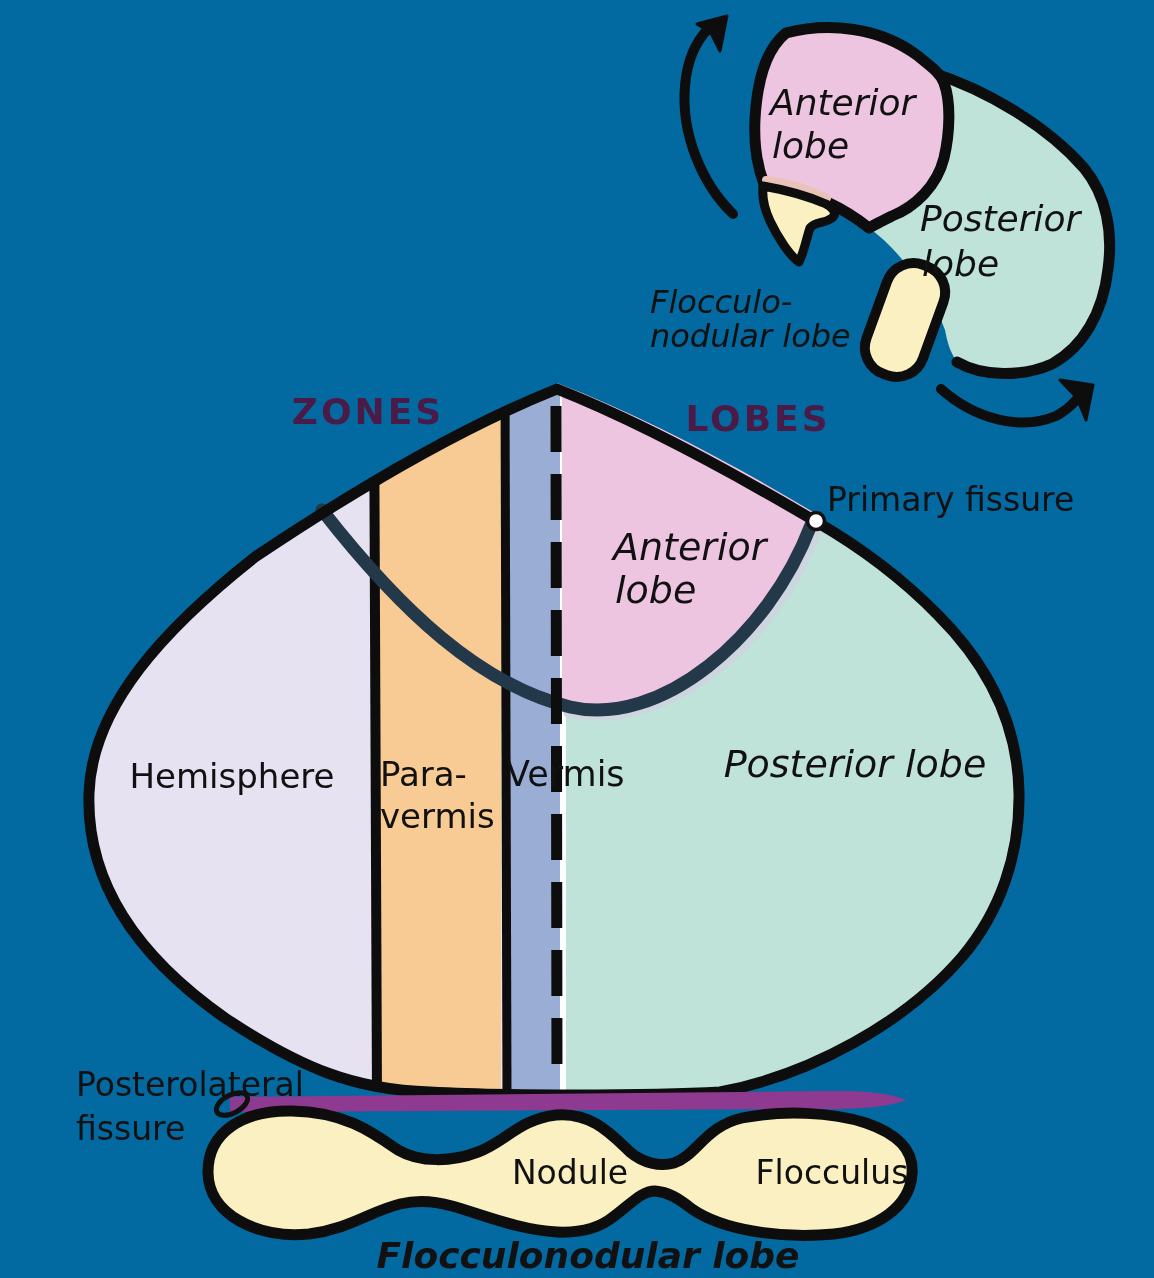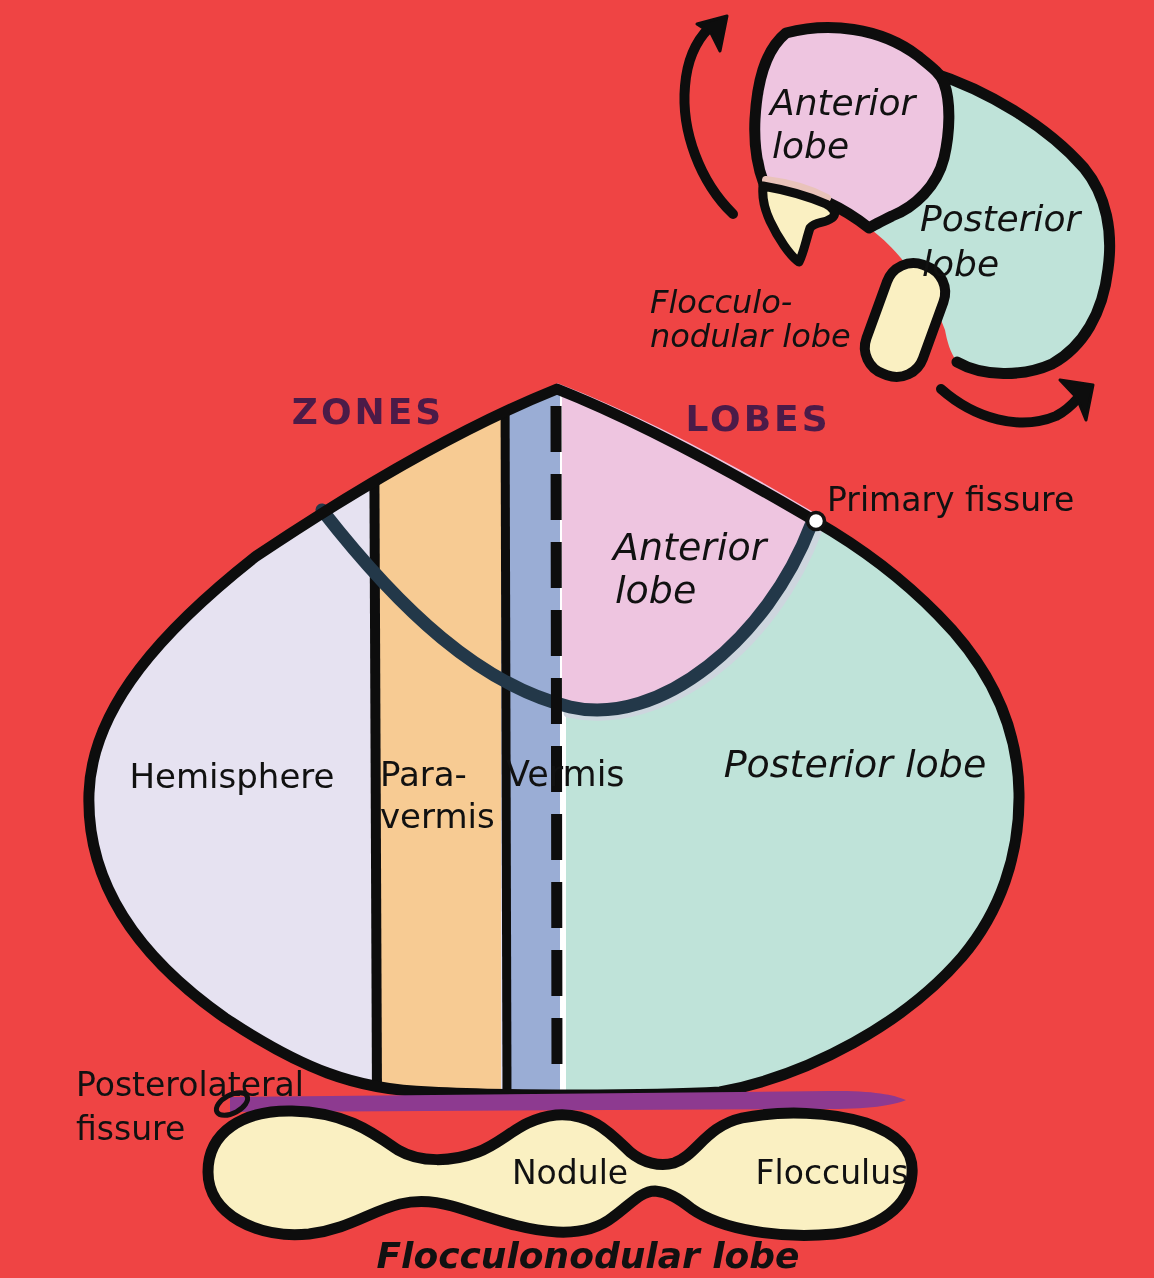--- a/index.html
+++ b/index.html
@@ -1,16 +1,16 @@
 <!DOCTYPE html>
 <html><head>
 <meta charset="utf-8">
 <style>
   html,body{margin:0;padding:0;background:#ffffff;}
-  .canvas{position:relative;width:1154px;height:1278px;background:#ef4444;overflow:hidden;
+  .canvas{position:relative;width:1154px;height:1278px;background:#0369a1;overflow:hidden;
           font-family:"DejaVu Sans",sans-serif;}
   svg{position:absolute;left:0;top:0;}
   text{fill:#111111;}
   .hand{font-family:"DejaVu Sans",sans-serif;}
   .ital{font-style:italic;}
   .title{font-weight:bold;letter-spacing:3px;fill:#4b1b48;}
 </style>
 </head>
 <body>
 

